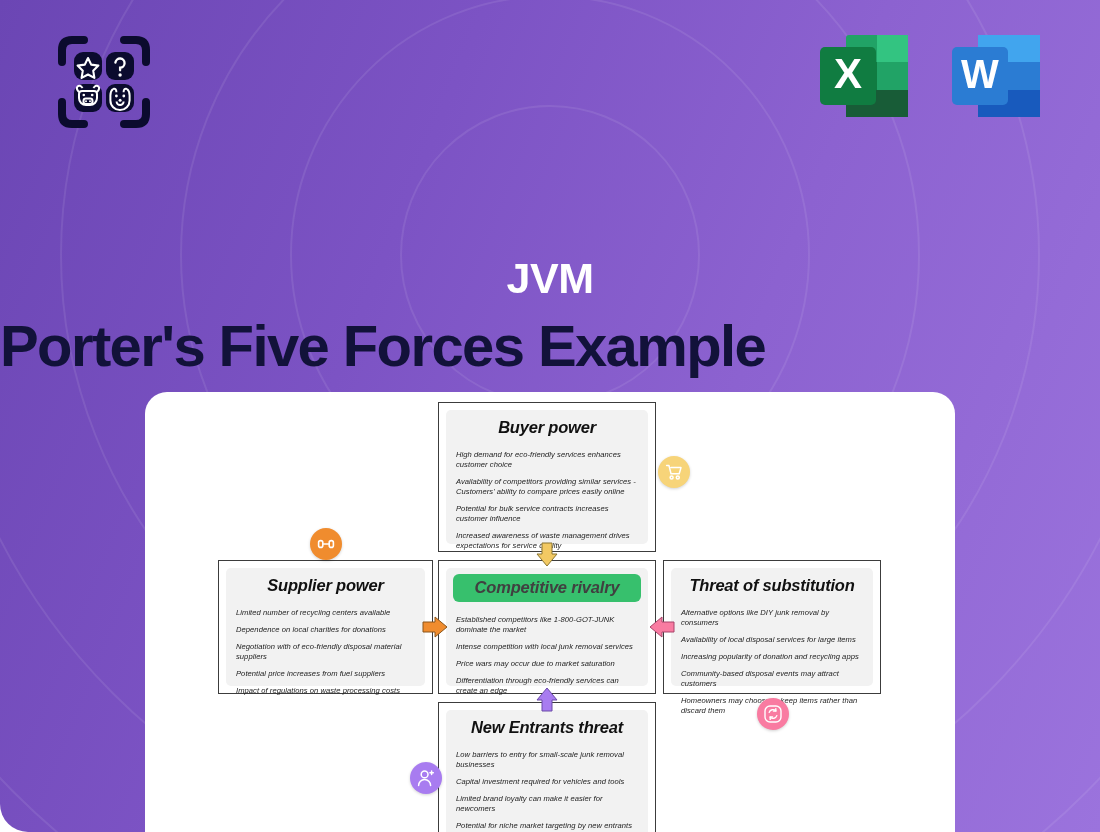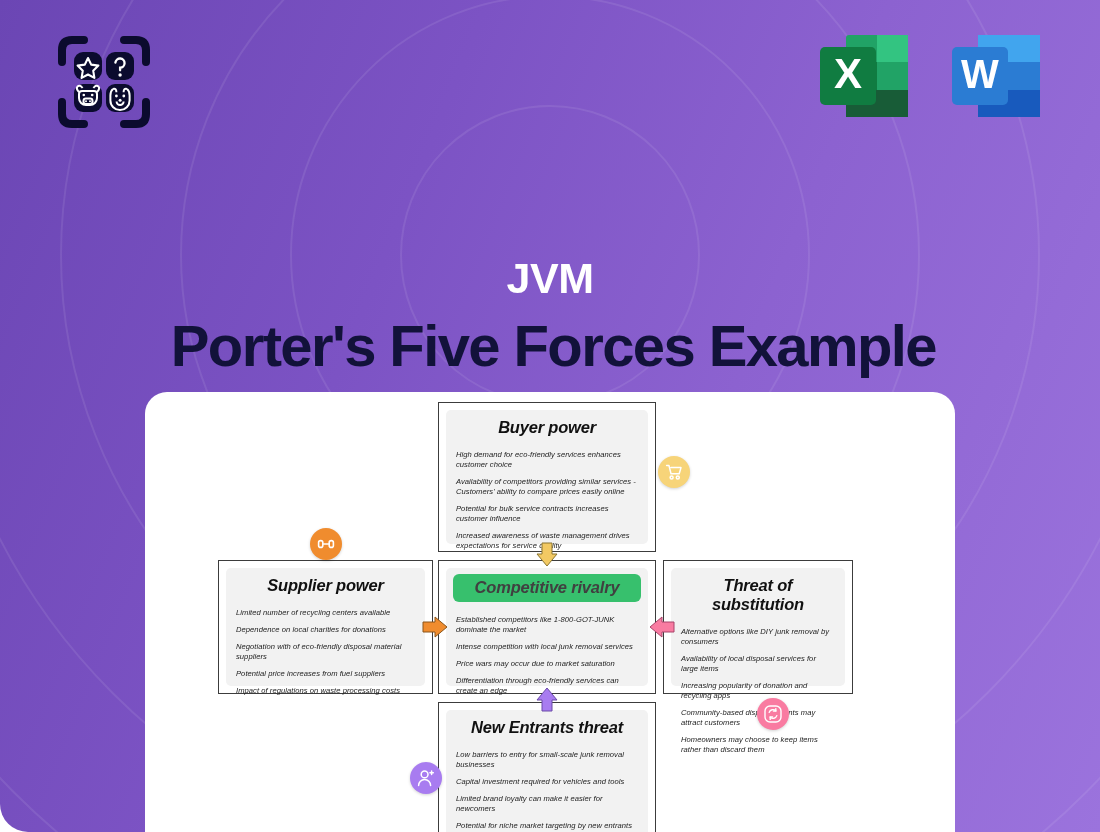--- a/index.html
+++ b/index.html
@@ -65,21 +65,21 @@
     position: absolute; top: 210px; left: 0; width: 1100px;
     text-align: center;
     color: #ffffff;
     font-size: 43px;
     font-weight: 700;
     letter-spacing: -0.5px;
     margin-top: 44px;
   }
   .maintitle {
     position: absolute; top: 312px; left: 0; width: 936px;
-    text-align: right;
+    text-align: left;
     color: #12123a;
     font-size: 58px;
     font-weight: 800;
     letter-spacing: -1.6px;
   }
 
   
   .diagram { position: absolute; left: 145px; top: 392px; width: 810px; height: 520px; }
 
   .card {
@@ -118,21 +118,21 @@
     line-height: 1.32;
     color: #1b1b1b;
     margin-bottom: 7px;
     letter-spacing: 0.05px;
   }
 
   
   #card-buyer      { left: 293px; top: 10px;  width: 218px; height: 150px; }
   #card-supplier   { left: 73px;  top: 168px; width: 215px; height: 134px; }
   #card-rivalry    { left: 293px; top: 168px; width: 218px; height: 134px; }
-  #card-substitute { left: 518px; top: 168px; width: 190px; height: 134px; }
+  #card-substitute { left: 518px; top: 168px; width: 218px; height: 134px; }
   #card-entrants   { left: 293px; top: 310px; width: 218px; height: 150px; }
 
   
   .arrow { position: absolute; }
   .arrow svg { display: block; }
 
   
   .badge {
     position: absolute;
     width: 32px; height: 32px;

